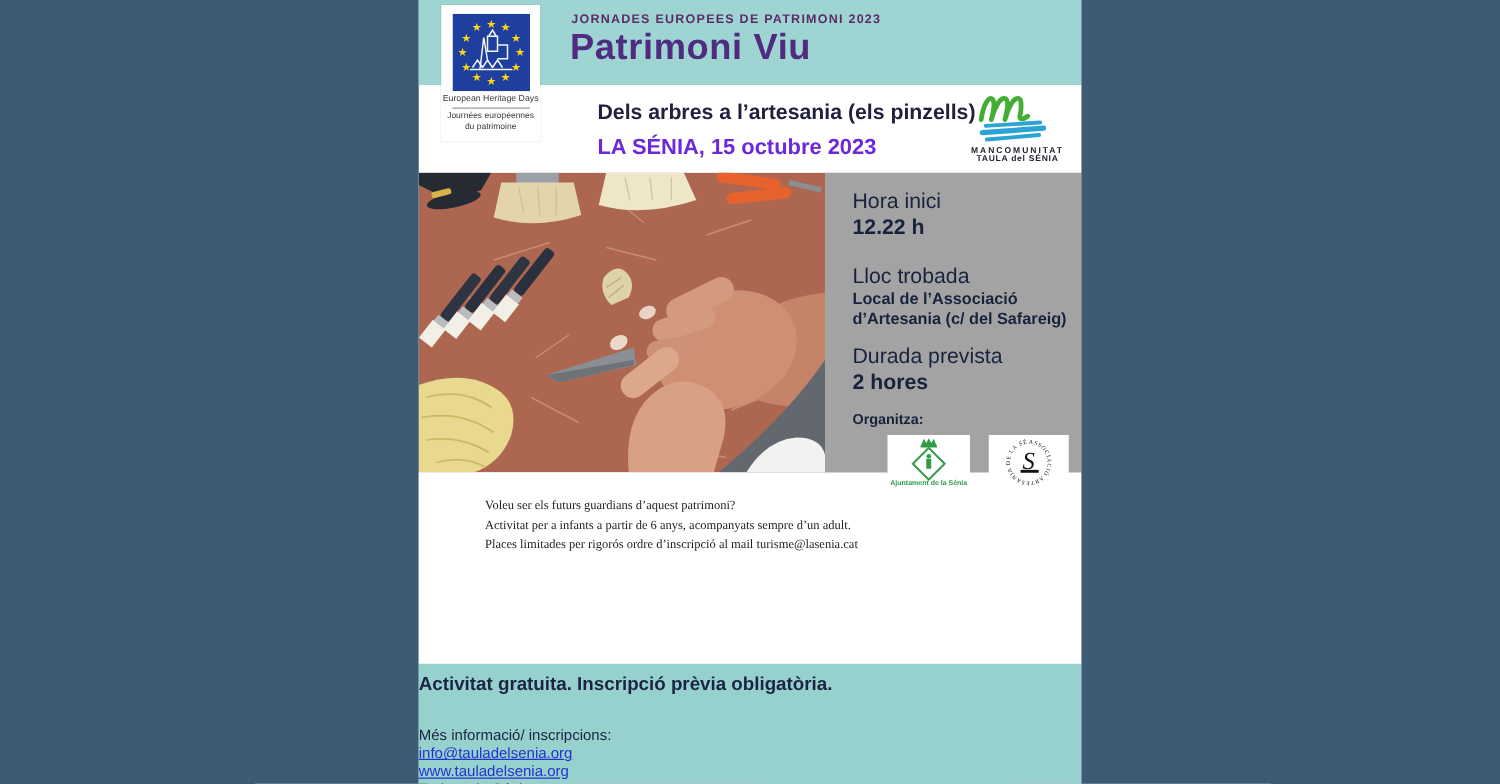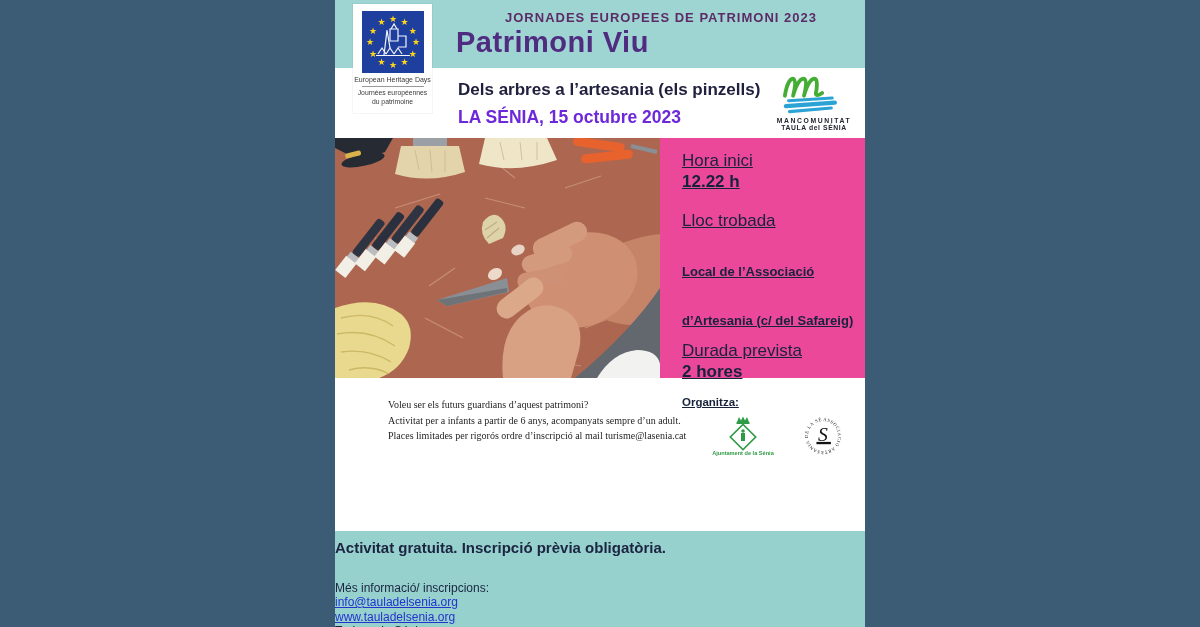--- a/index.html
+++ b/index.html
@@ -2,47 +2,47 @@
 <html><head>
 <meta charset="utf-8">
 <style>
   * { margin:0; padding:0; box-sizing:border-box; }
   body { font-family:"Liberation Sans", sans-serif; }
   .page { width:1200px; height:627px; background:#3b5c74; position:relative; overflow:hidden; }
   .flyer { position:absolute; left:335px; top:0; width:530px; height:627px; background:#ffffff; }
 
   
   .top-band { height:68px; background:#9ed5d3; position:relative; }
-  .eyebrow { padding:10px 0 0 122px; font-size:13px; font-weight:bold; letter-spacing:1px; color:#5c2b66;text-align:center; }
+  .eyebrow { padding:10px 0 0 122px; font-size:10px; font-weight:bold; letter-spacing:1px; color:#5c2b66; }
   .main-title { padding:1px 0 0 121px; font-size:29px; font-weight:bold; color:#4f2c80; letter-spacing:0.5px; }
 
   
   .ehd-box { position:absolute; left:18px; top:4px; width:79px; height:109px; background:#ffffff; z-index:3; text-align:center; box-shadow:0 0 0 1px rgba(0,0,0,0.04); }
   .eu-flag { display:block; margin:7px auto 0 auto; }
   .ehd-l1 { margin-top:3px; font-size:7px; color:#3a3a3a; }
   .ehd-div { margin:3px auto 2px auto; width:62px; border-top:1px solid #9a9a9a; }
   .ehd-l2, .ehd-l3 { font-size:6.8px; color:#3a3a3a; line-height:8.5px; }
 
   
-  .sub-band { height:70px; background:#ffffff; position:relative; }
+  .sub-band { height:70px; background:#ffffff; position:relative;margin-left:20px; }
   .event-name { padding:12px 0 0 123px; font-size:17px; font-weight:bold; color:#21203f; }
   .event-date { padding:7px 0 0 123px; font-size:17.5px; font-weight:bold; color:#6d28d9; }
   .manco { position:absolute; right:3px; top:2px; width:96px; text-align:center; }
   .manco svg { display:block; margin:0 auto; }
   .manco-l1 { font-size:6.8px; font-weight:bold; letter-spacing:1.6px; color:#20242c; margin-top:1px; }
   .manco-l2 { font-size:6.8px; font-weight:bold; letter-spacing:0.6px; color:#20242c; }
 
   
   .main-row { height:240px; display:flex; }
   .photo { width:325px; height:240px; position:relative; overflow:hidden; }
   .photo svg { display:block; }
-  .panel { flex:1; background:#ec4899; padding:13px 8px 0 22px; color:#17233c;text-decoration:underline; }
+  .panel { flex:1; background:#a3a3a3; padding:13px 8px 0 22px; color:#17233c; }
   .p-label { font-size:17px; line-height:20px; }
   .p-value { font-size:17px; line-height:21px; font-weight:bold; }
-  .p-small { font-size:13px; line-height:15.5px; font-weight:bold;margin-top:33px; }
+  .p-small { font-size:13px; line-height:15.5px; font-weight:bold; }
   .gap-lg { height:19px; } .gap-md { height:13px; }
   .org-label { font-size:11.5px; font-weight:bold; margin-top:14px; }
   .org-logos { display:flex; gap:15px; margin:6px 0 0 28px; }
   .org-box { background:#ffffff; width:64px; height:43px; position:relative; overflow:hidden; }
   .org-box.aj { width:66px; }
   .aj-caption { position:absolute; bottom:1px; left:0; right:0; text-align:center; font-size:5.6px; font-weight:bold; color:#2e9b46; }
   .seal svg { display:block; margin:1px auto 0 auto; }
 
   
   .body-text { height:153px; background:#ffffff; padding:19px 60px 0 53px; color:#1e1e1e; }

